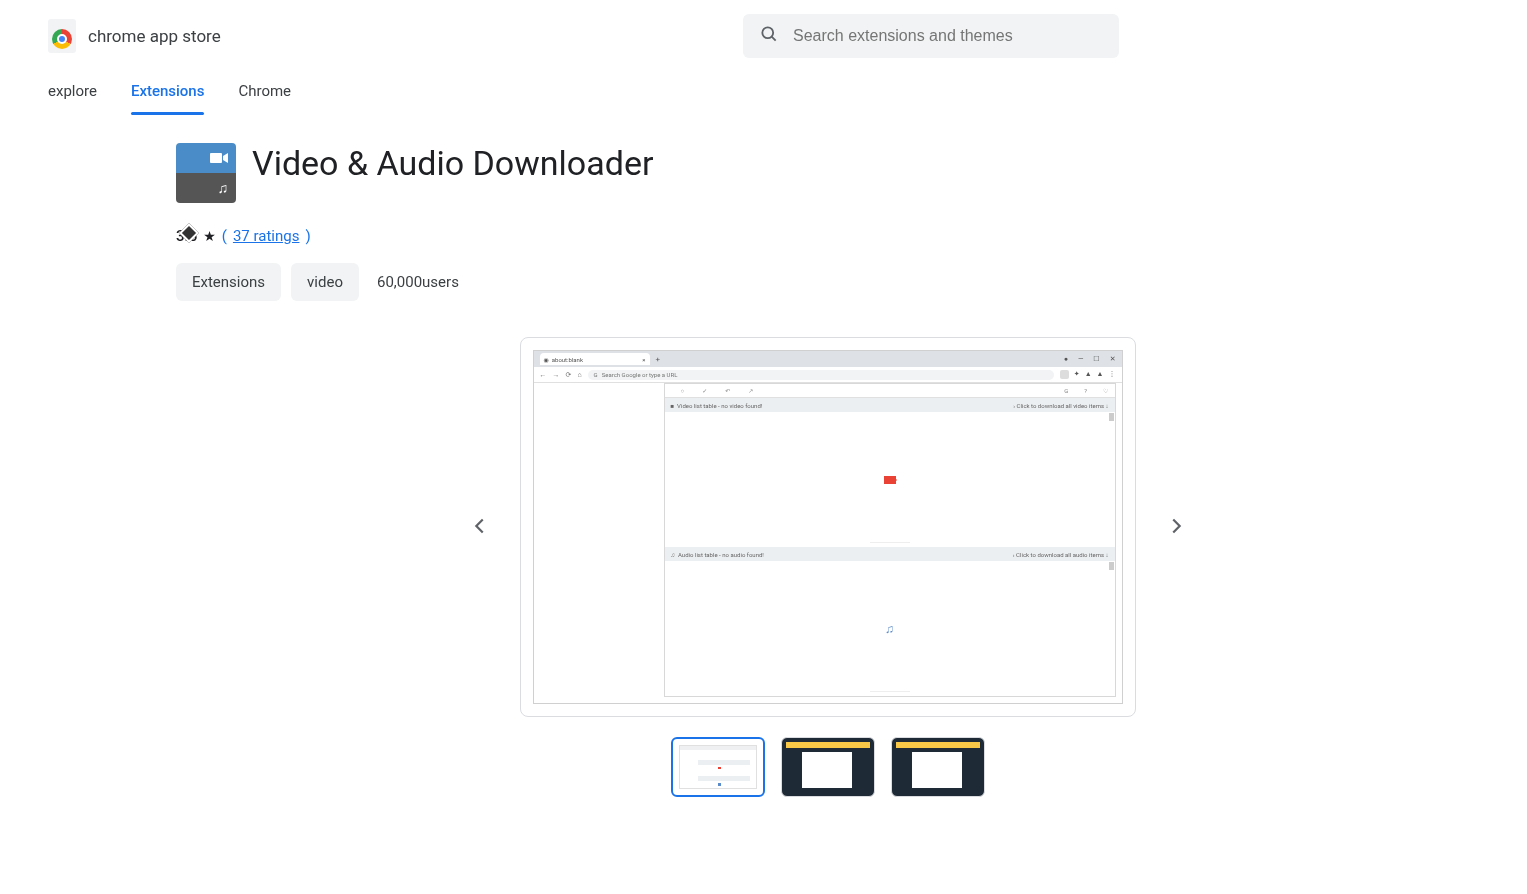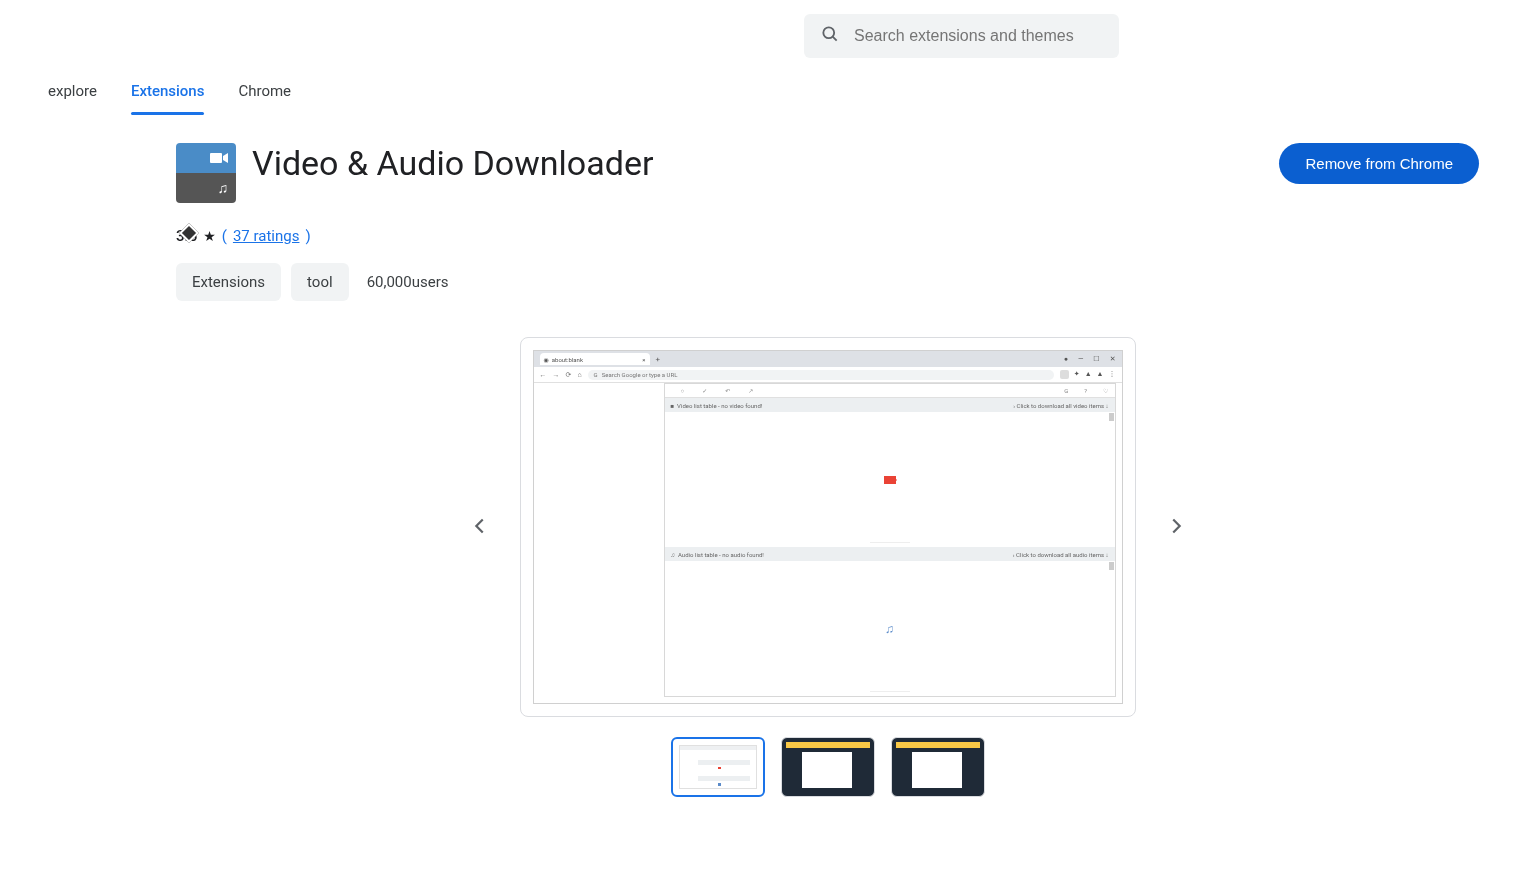--- a/index.html
+++ b/index.html
@@ -26,21 +26,21 @@
     }
     .chrome-circle::after {
       content: ""; position: absolute; inset: 5px; background: #4285f4; border-radius: 50%;
       border: 2px solid #fff;
     }
     .store-title { font-size: 17px; color: #3c4043; }
     
     .search-wrap {
       margin-left: auto;
       margin-right: 360px;
-      width: 315px;
+      width: 376px;
       height: 44px;
       background: #f1f3f4;
       border-radius: 6px;
       display: flex; align-items: center; gap: 14px;
       padding: 0 16px;
     }
     .search-icon { color: #5f6368; }
     .search-input {
       border: none; background: transparent; outline: none;
       font-size: 16px; flex: 1; color: #5f6368;
@@ -222,20 +222,26 @@
       content:""; position:absolute; top:30px; left:18px; right:6px; height:5px;
       background:#eceff1;
     }
     .thumb1-dot1 { position:absolute; top:21px; left:50%; width:3px; height:2px; background:#ea4335; }
     .thumb1-dot2 { position:absolute; top:37px; left:50%; width:3px; height:3px; background:#5b8bc9; }
   </style>
 </head>
 <body>
 
 <div class="header">
+  <div class="logo-wrap">
+    <div class="chrome-logo">
+      <div class="chrome-circle"></div>
+    </div>
+    <span class="store-title">chrome app store</span>
+  </div>
   <div class="search-wrap">
     <span class="search-icon">
       <svg width="20" height="20" viewBox="0 0 24 24" fill="none" stroke="currentColor" stroke-width="2.2">
           <circle cx="10.5" cy="10.5" r="6.5"></circle>
           <line x1="20" y1="20" x2="15.2" y2="15.2"></line>
         </svg>
     </span>
     <input class="search-input" placeholder="Search extensions and themes" style="">
   </div>
 </div>
@@ -254,34 +260,33 @@
           <svg width="18" height="12" viewBox="0 0 18 12" fill="#fff">
               <rect x="0" y="1" width="12" height="10" rx="1"></rect>
               <path d="M13 4 L18 1 L18 11 L13 8 Z"></path>
             </svg>
         </div>
         <div class="ext-icon-bottom">♫</div>
       </div>
       <div class="ext-icon-diamond"></div>
     </div>
     <h1 class="ext-title">Video &amp; Audio Downloader</h1>
-    <button class="remove-btn">Remove from Chrome</button>
   </div>
 
   <div class="meta-row">
     <span class="rating-num">3.6</span>
     <span class="star">★</span>
     <span class="ratings-paren">(</span>
       <a href="#" class="ratings-link">37 ratings</a>
       <span class="ratings-paren">)</span>
   </div>
 
   <div class="tags-row">
     <div class="tag">Extensions</div>
-    <div class="tag">tool</div>
+    <div class="tag">video</div>
     <div class="users-text">60,000users</div>
   </div>
 
   <div class="carousel">
     <div class="nav-arrow">
       <svg width="22" height="22" viewBox="0 0 24 24" fill="none" stroke="currentColor" stroke-width="2.4">
           <polyline points="15 5 8 12 15 19"></polyline>
         </svg>
     </div>
     <div class="main-slide">

